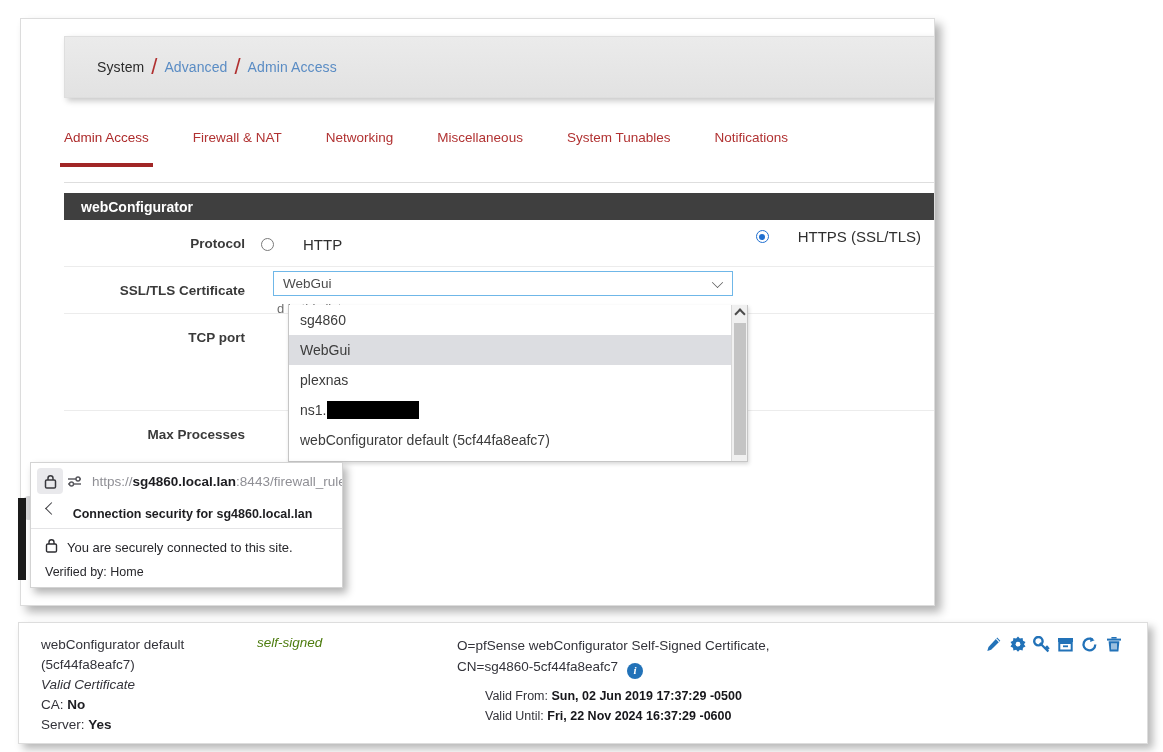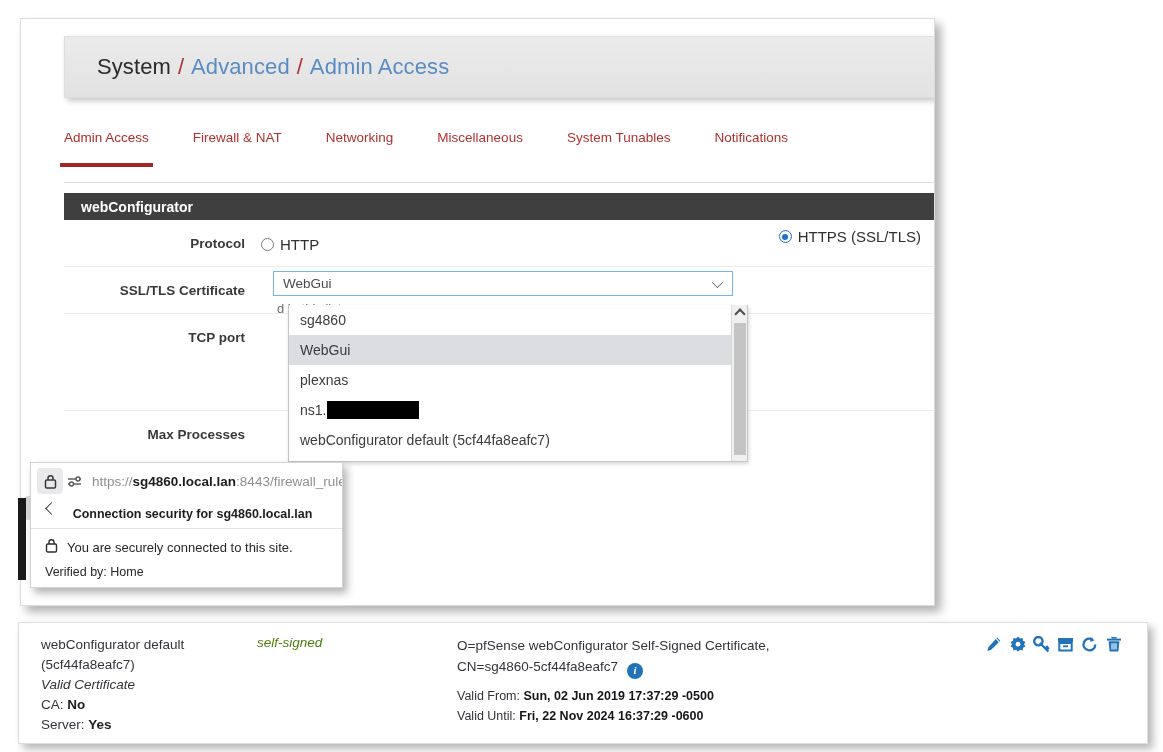--- a/index.html
+++ b/index.html
@@ -23,21 +23,21 @@
   }
   .breadcrumb-bar {
     position: absolute; left: 43px; top: 17px;
     width: 881px; height: 62px;
     background: linear-gradient(to bottom,#ebebeb,#e2e2e2);
     border: 1px solid #dedede;
     box-shadow: 3px 3px 6px rgba(0,0,0,0.22);
     display: flex; align-items: center;
     padding-left: 32px;
   }
-  .crumb { font-size: 22px; color: #2b2b2b; letter-spacing:.1px; }
+  .crumb { font-size: 14px; color: #2b2b2b; letter-spacing:.1px; }
   .crumb.link { color: #5a8cc4; }
   .crumb-sep { font-size: 22px; color: #b03030; margin: 0 7px; }
 
   .tabs {
     position: absolute; left: 43px; top: 107px;
     width: 881px; height: 48px;
     display: flex; align-items: flex-start;
   }
   .tab {
     font-size: 13.5px; color: #b13232;
@@ -64,21 +64,21 @@
   .form-area { position:absolute; left:43px; top:201px; width:881px; }
   .frow { position:relative; display:flex; border-bottom:1px solid #ececec; }
   .flabel {
     width: 197px; flex:0 0 197px; text-align:right;
     font-size:13.5px; font-weight:bold; color:#3a3a3a;
     padding: 16px 16px 0 0;
   }
   .fbody { flex:1; position:relative; padding-top:10px; padding-bottom:10px; }
 
   .radio-line { display:flex; align-items:center; padding-top:6px; }
-  .radio-item { display:flex; align-items:center; font-size:15px; color:#2f2f2f; }
+  .radio-item { display:flex; align-items:center; font-size:15px; color:#2f2f2f;gap:23px; }
   .radio-item.right { position:absolute; right:24px; top:8px; }
   .radio {
     width:13px; height:13px; border-radius:50%;
     border:1.6px solid #7a7a7a; margin-right:6px; background:#fff;
     position:relative; flex:0 0 13px;
   }
   .radio.on { border-color:#1f6fd0; }
   .radio.on::after {
     content:""; position:absolute; left:2.5px; top:2.5px;
     width:6px; height:6px; border-radius:50%; background:#1f6fd0;
@@ -197,21 +197,21 @@
   }
   .cert-col-detail { position:absolute; left:438px; top:12px; width:500px; }
   .cert-dn { font-size:13.5px; color:#33333a; line-height:21px; }
   .info-badge {
     display:inline-flex; align-items:center; justify-content:center;
     width:16px; height:16px; border-radius:50%; background:#2272b8;
     color:#fff; font-size:11px; font-weight:bold; font-style:italic;
     margin-left:9px; vertical-align:-3px;
     font-family:"Liberation Serif", serif;
   }
-  .cert-valid { font-size:12.5px; color:#33333a; line-height:20px; margin-top:7px; }
+  .cert-valid { font-size:12.5px; color:#33333a; line-height:20px; margin-top:7px;margin-left:28px; }
   .cert-valid b { font-weight:bold; color:#16161a; }
   .cert-actions {
     position:absolute; right:24px; top:12px;
     display:flex; align-items:center; gap:5px;
   }
   .act-ico { width:19px; height:19px; display:flex; align-items:center; justify-content:center; cursor:pointer; }
 </style>
 </head>
 <body>
 

